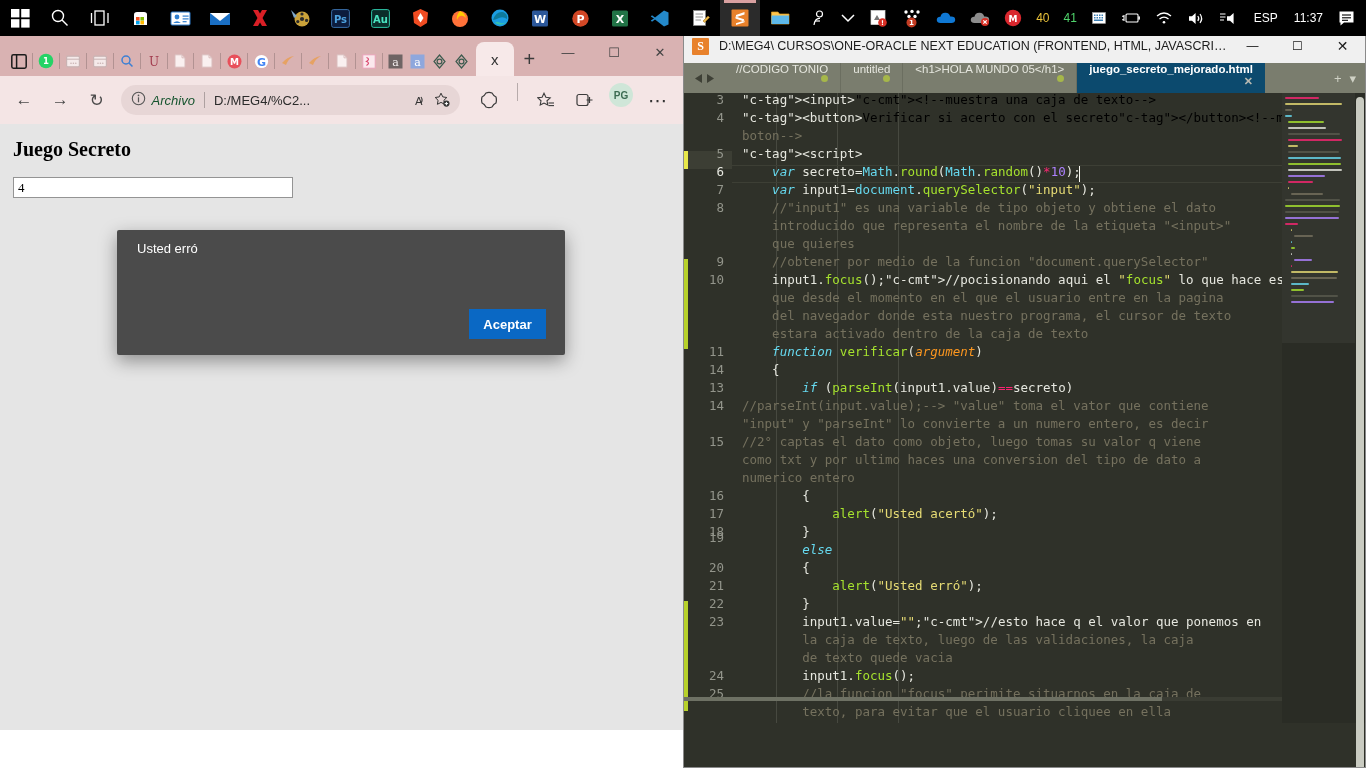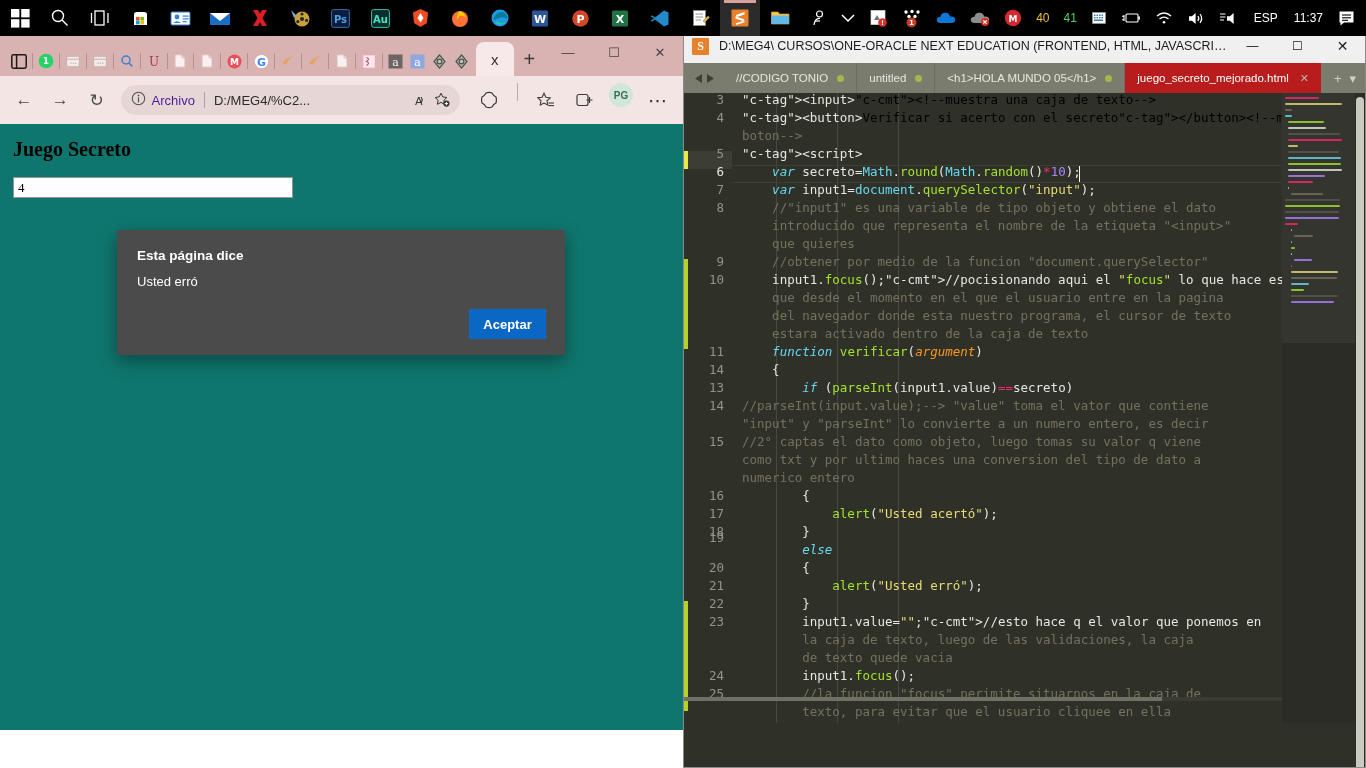--- a/index.html
+++ b/index.html
@@ -62,33 +62,33 @@
 
   #edge-toolbar {
     height: 48px; background:#f4e5e5; display:flex; align-items:center; padding: 0 6px;
   }
   .nav-btn { width:34px; height:34px; display:flex; align-items:center; justify-content:center;
     color:#4a4a4a; margin: 0 3px;}
   #omnibox {
     flex: 0 1 380px; height:30px; background:#e7d6d6; border-radius:15px;
     display:flex; align-items:center; padding: 0 6px 0 10px; margin: 0 6px;
   }
-  .omni-label { font-size:13px; color:#4c1d95; margin-left:6px; }
+  .omni-label { font-size:13px; color:#14532d; margin-left:6px;font-style:italic; }
   .omni-div { width:1px; height:16px; background: rgba(0,0,0,.25); margin:0 9px; }
   .omni-url { font-size:13px; color:#2b2b2b; flex:1; white-space:nowrap; overflow:hidden; }
   .omni-ico { width:24px; height:24px; display:flex; align-items:center; justify-content:center; color:#333;}
   .tb-r2 { display:flex; align-items:flex-start; margin-left:4px;}
   .tb-r2 .nav-btn { margin: 0 2px; }
   .avatar {
     width:24px; height:24px; border-radius:50%; background:#cfe6d8; color:#3c6b52;
     font-size:10px; font-weight:bold; display:flex; align-items:center; justify-content:center;
     margin: 0 6px;
   }
 
-  #edge-content { background:#0f766e; height: 606px; position:relative; }
+  #edge-content { background:#e5e5e5; height: 606px; position:relative; }
   #page-title {
     font-family:"Liberation Serif", serif; font-weight:bold; font-size:20px;
     color:#000; padding: 14px 0 0 13px;
   }
   #page-input {
     margin: 16px 0 0 13px; width: 280px; height: 21px;
     border:1px solid #949494; background:#fff; font-family:"Liberation Serif", serif;
     font-size:13px; padding-left:4px; color:#000; line-height:19px;
   }
 
@@ -133,25 +133,25 @@
   }
   .st-menu-item { font-size:12.5px; color:#111; padding: 0 10px; }
   .st-menu-item u { text-decoration: underline; }
 
   #st-tabs {
     height:30px; background:#7a7d6e; display:flex; align-items:stretch;
   }
   #tab-arrows { width:40px; display:flex; align-items:center; justify-content:center; gap:3px;
     color:#3e4036; font-size:10px; }
   .st-tab {
-    display:flex; align-items:center; padding: 0 12px; font-size:11.5px;
-    color:#e6e7df; border-right:1px solid #6b6e60; white-space:nowrap;
+    display:flex; align-items:flex-end; padding: 0 12px; font-size:11.5px;
+    color:#e6e7df; border-right:1px solid #6b6e60; white-space:nowrap;flex-direction:column;
   }
   .st-tab .dot { width:7px; height:7px; border-radius:50%; background:#a6b74a; margin-left:9px; }
-  .st-tab.active { background:#b91c1c; color:#ffffff; border-right:none; }
+  .st-tab.active { background:#0c4a6e; color:#ffffff; border-right:none;font-weight:bold; }
   .st-tab.active .x { margin-left:11px; color:#b9bab2; font-size:11px; }
   #tab-tail { margin-left:auto; display:flex; align-items:center; gap:8px; padding:0 9px;
     color:#cfd1c5; font-size:13px; }
 
   #st-body { position:relative; height: calc(740px - 34px - 24px - 30px - 22px); display:flex; background:#2f3129; }
   #gutter { width:48px; background:#2f3129; position:relative; flex:0 0 48px; }
   .gnum {
     position:absolute; right:8px; font-family:"DejaVu Sans Mono", monospace;
     font-size:12.5px; color:#93958b; line-height:18px;
   }
@@ -667,21 +667,20 @@
         <div class="avatar">PG</div>
         <div class="nav-btn" style="font-size:19px;letter-spacing:1px;color:#333">⋯</div>
       </div>
     </div>
 
     <div id="edge-content">
       <div id="page-title">Juego Secreto</div>
       <input id="page-input" value="4" style="">
 
       <div id="js-dialog">
-        <div id="dlg-title">Esta página dice</div>
         <div id="dlg-msg">Usted erró</div>
         <button id="dlg-ok">Aceptar</button>
       </div>
     </div>
   </div>
 
   <div id="sublime">
 
     <div id="st-title">
       <div id="st-logo">S</div>

